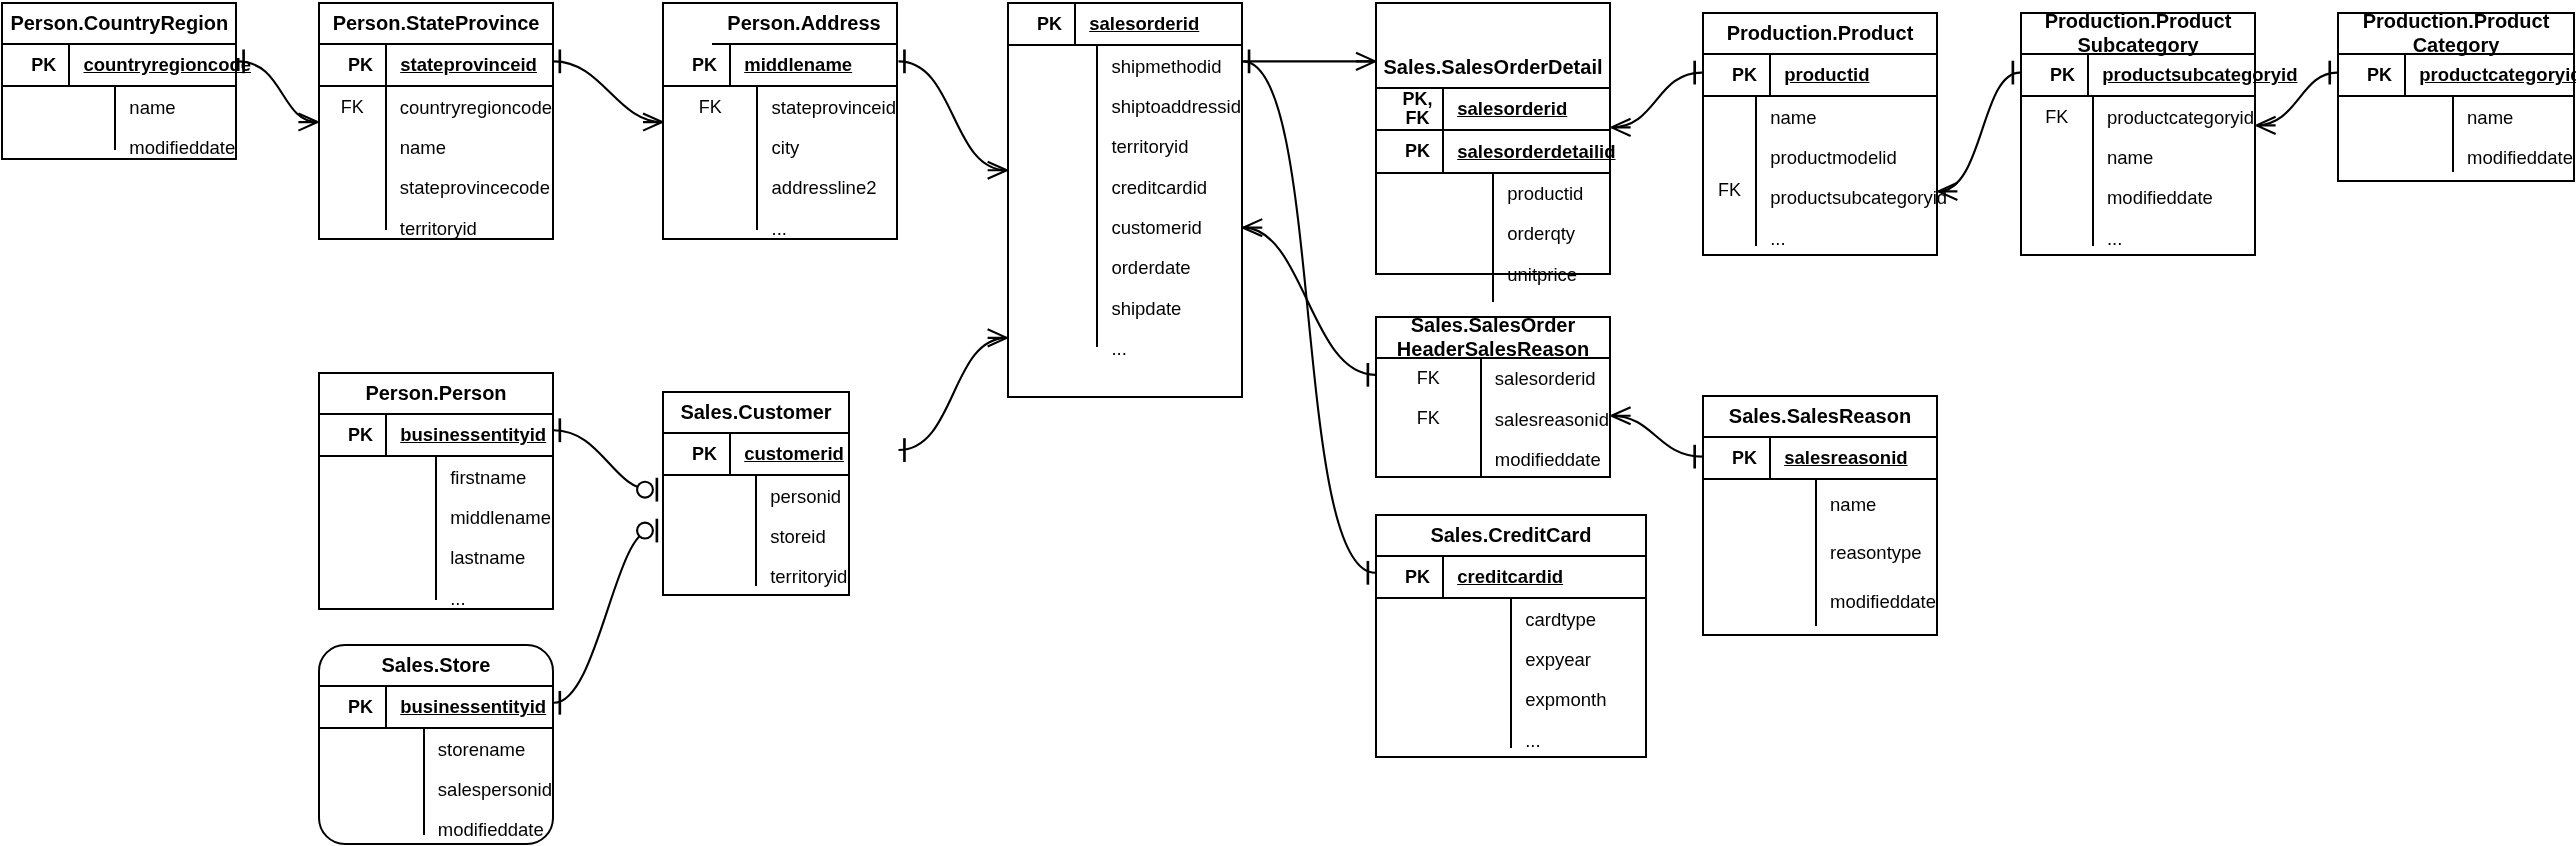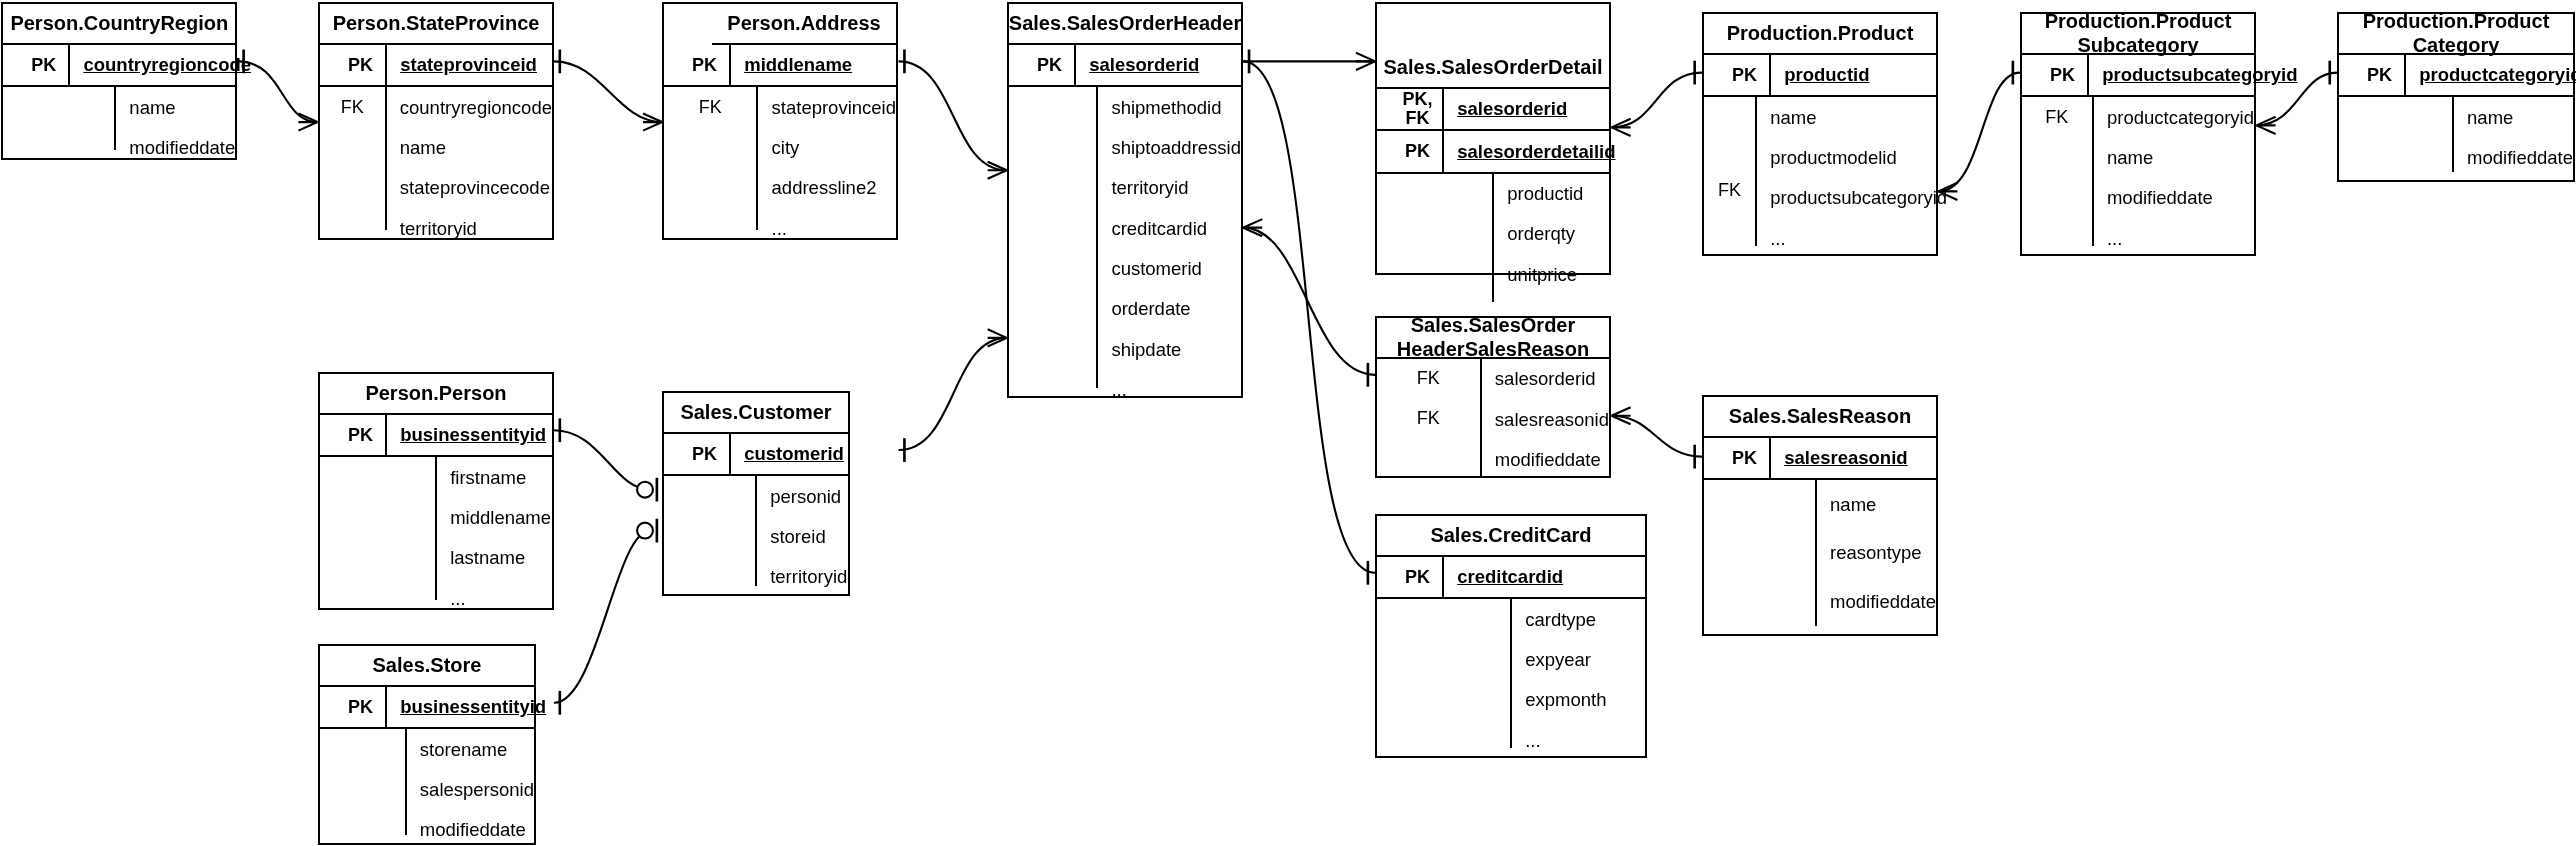--- a/index.html
+++ b/index.html
@@ -166,21 +166,20 @@
           </div>
           <div class="attrlist">
             <div class="fld">stateprovinceid</div>
             <div class="fld">city</div>
             <div class="fld">addressline2</div>
             <div class="fld">...</div>
           </div>
         </div>
       </div>
       <div class="entity" style="left: 1007px; top: 2px; width: 236px; height: 396px;">
-        <div class="ent-title" style="height: 41px;">Sales.SalesOrderHeader</div>
         <div class="erow sep">
           <div class="key" style="white-space: pre-line;">PK</div>
           <div class="fld pk">salesorderid</div>
         </div>
         <div class="attrbox" style="flex: 1 1 0%; height: calc(100% - 91px);">
           <div class="attrlist" style="width: 51px; min-width: 51px; border-right: 2px solid rgb(0, 0, 0);">
             <div class="fld" style="justify-content: center; padding: 9.2px 0px; font-size: 18px;"></div>
             <div class="fld" style="justify-content: center; padding: 9.2px 0px; font-size: 18px;"></div>
             <div class="fld" style="justify-content: center; padding: 9.2px 0px; font-size: 18px;"></div>
             <div class="fld" style="justify-content: center; padding: 9.2px 0px; font-size: 18px;"></div>
@@ -329,21 +328,21 @@
             <div class="fld" style="justify-content: center; padding: 9.2px 0px; font-size: 18px;"></div>
             <div class="fld" style="justify-content: center; padding: 9.2px 0px; font-size: 18px;"></div>
           </div>
           <div class="attrlist">
             <div class="fld">personid</div>
             <div class="fld">storeid</div>
             <div class="fld">territoryid</div>
           </div>
         </div>
       </div>
-      <div class="entity" style="left: 318px; top: 644px; width: 218px; height: 201px;">
+      <div class="entity" style="left: 318px; top: 644px; width: 236px; height: 201px; border-radius: 27px;">
         <div class="ent-title" style="height: 41px;">Sales.Store</div>
         <div class="erow sep">
           <div class="key" style="white-space: pre-line;">PK</div>
           <div class="fld pk">businessentityid</div>
         </div>
         <div class="attrbox" style="flex: 1 1 0%; height: calc(100% - 91px);">
           <div class="attrlist" style="width: 51px; min-width: 51px; border-right: 2px solid rgb(0, 0, 0);">
             <div class="fld" style="justify-content: center; padding: 9.2px 0px; font-size: 18px;"></div>
             <div class="fld" style="justify-content: center; padding: 9.2px 0px; font-size: 18px;"></div>
             <div class="fld" style="justify-content: center; padding: 9.2px 0px; font-size: 18px;"></div>

